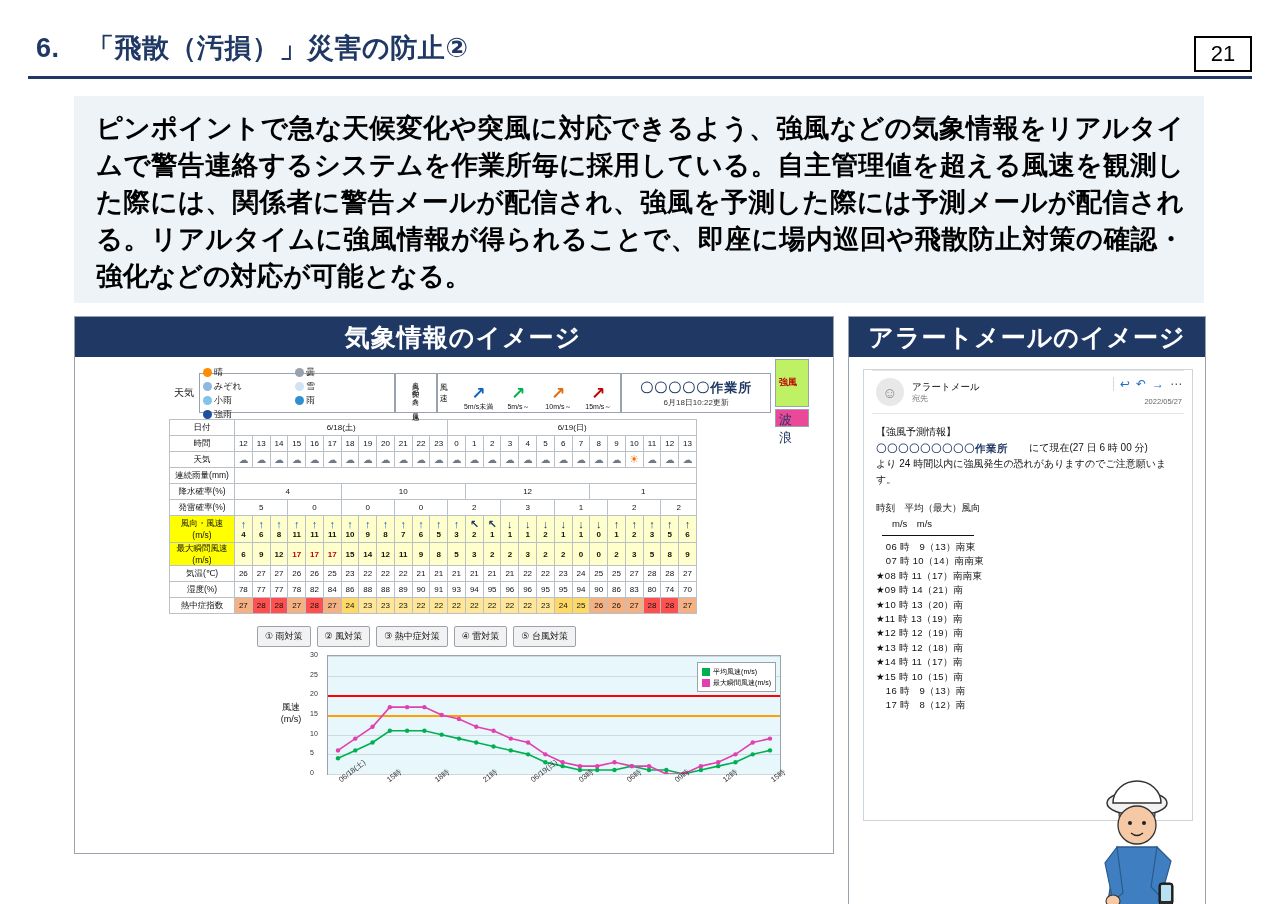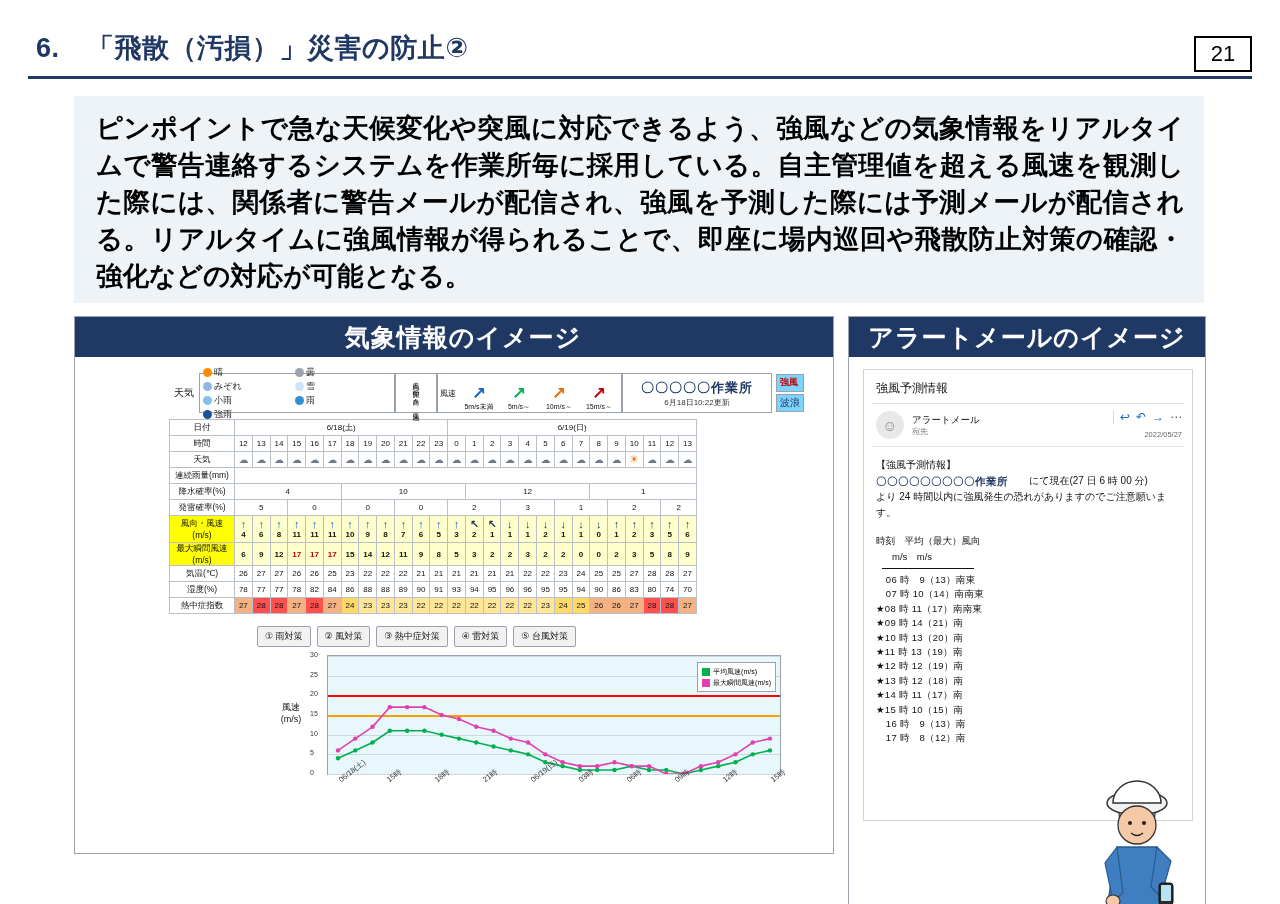--- a/index.html
+++ b/index.html
@@ -88,22 +88,22 @@
   .ws-arrow{font-size:17px;line-height:17px;color:#0b63c5;font-weight:bold;}
   .ws-arrow.o{color:#e36c0a;}
   .ws-arrow.r{color:#c00000;}
   .ws-txt{font-size:7px;color:#111;}
   .site-box{
     border:1px solid #9aa3ad;width:150px;height:40px;box-sizing:border-box;
     display:flex;flex-direction:column;align-items:center;justify-content:center;
   }
   .site-name{font-size:13px;color:#1f3864;font-weight:bold;letter-spacing:1px;}
   .site-time{font-size:8px;color:#333;}
-  .badge-strong{background:#7dd3fc;border:1px solid #9aa3ad;font-size:9px;padding:1px 3px;color:#c00000;font-weight:bold;height:14px;}
-  .badge-na{background:#7dd3fc;border:1px solid #9aa3ad;font-size:10px;padding:1px 3px;color:#1f3864;height:14px;}
+  .badge-strong{background:#bef264;border:1px solid #9aa3ad;font-size:9px;padding:16px 3px;color:#c00000;font-weight:bold;height:14px;}
+  .badge-na{background:#ec4899;border:1px solid #9aa3ad;font-size:13px;padding:1px 3px;color:#1f3864;height:14px;}
 
   table.wx{border-collapse:collapse;margin-top:4px;width:528px;table-layout:fixed;}
   table.wx td,table.wx th{
     border:1px solid #b9c0c7;font-size:8px;color:#111;text-align:center;
     height:15px;padding:0;overflow:hidden;white-space:nowrap;
   }
   table.wx td.rowhdr{
     width:64px;text-align:center;font-size:8.5px;background:#fff;
   }
   tr.r-wind td.rowhdr,tr.r-gust td.rowhdr{background:#ffff00;}
@@ -600,21 +600,20 @@
         </div>
 
     </div>
   </div>
 </div>
 
 <div class="panel panel-right">
   <div class="panel-header">アラートメールのイメージ</div>
   <div class="panel-body">
     <div class="mail-card">
-      <div class="mail-subject">強風予測情報</div>
       <div class="mail-sep"></div>
       <div class="mail-from-row">
         <div class="avatar">☺</div>
         <div>
           <div class="from-name">アラートメール</div>
           <div class="from-sub">宛先</div>
         </div>
         <div class="mail-actions">
           <span class="sep"></span>
           <span>↩</span>

